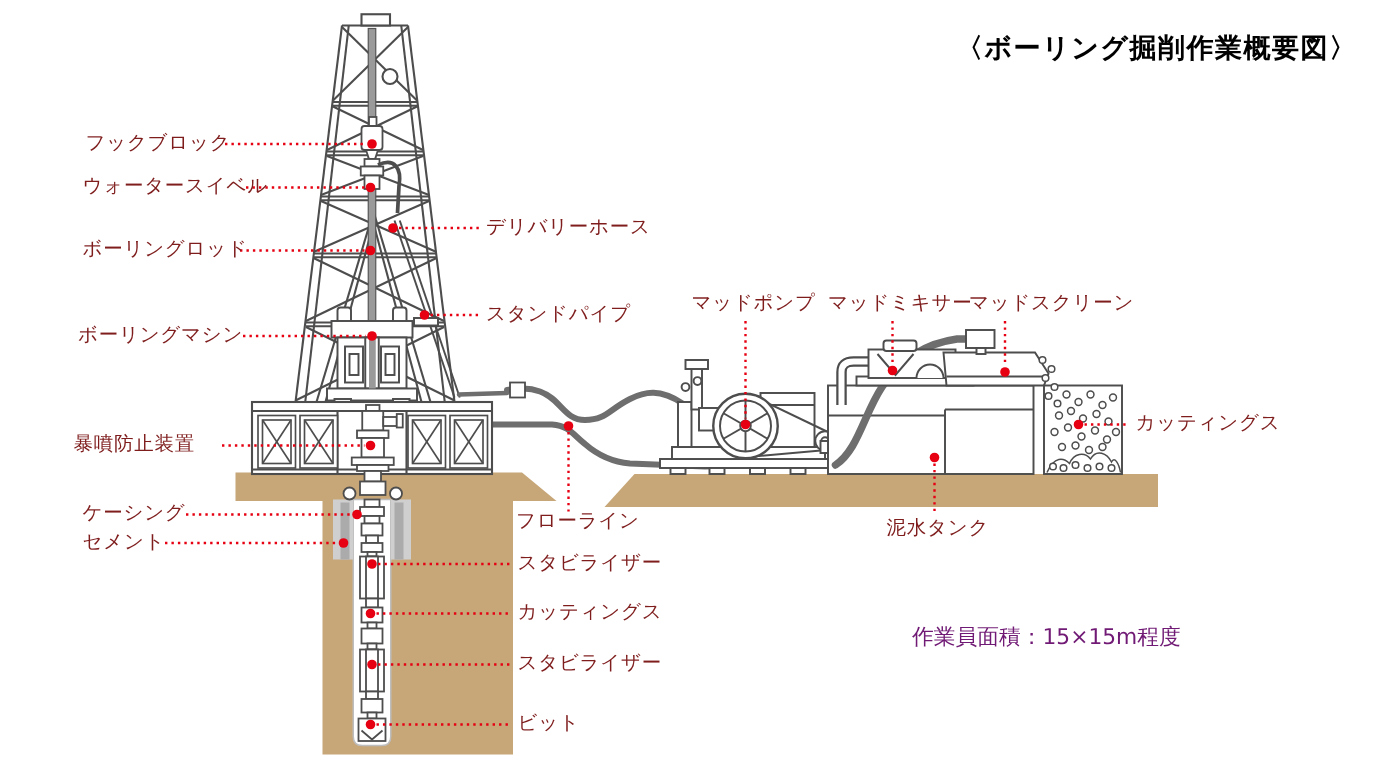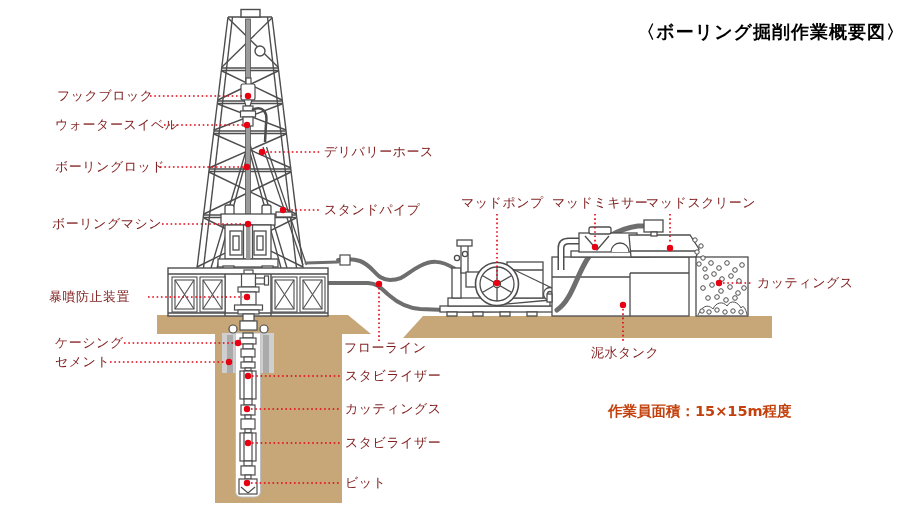--- a/index.html
+++ b/index.html
@@ -2,21 +2,21 @@
 <html><head>
 <meta charset="utf-8">
 <style>
   html,body{margin:0;padding:0;background:#fff;}
   .stage{position:relative;width:918px;height:521px;background:#fff;overflow:hidden;
          font-family:"DejaVu Sans","Liberation Sans",sans-serif;}
   .art{position:absolute;left:0;top:0;}
   .lbl{position:absolute;font-size:13px;color:#7f1d1d;white-space:nowrap;letter-spacing:.5px;line-height:1;}
   .title{position:absolute;top:20px;right:13px;font-size:18px;font-weight:bold;color:#000000;
          letter-spacing:1px;white-space:nowrap;}
-  .notes{position:absolute;left:608px;top:399px;font-size:14.5px;font-weight:700;color:#c2410c;
+  .notes{position:absolute;left:608px;top:413px;font-size:14.5px;font-weight:400;color:#701a75;
          line-height:25px;white-space:nowrap;}
 </style>
 </head>
 <body>
 
 <div class="stage">
 
 <svg class="art" width="918" height="521" viewBox="0 0 918 521">
 
   <g fill="#C7A678" stroke="none">

